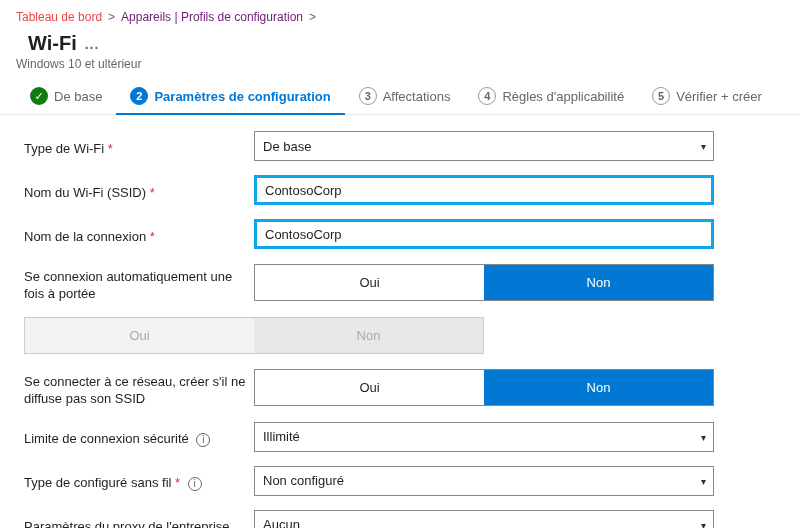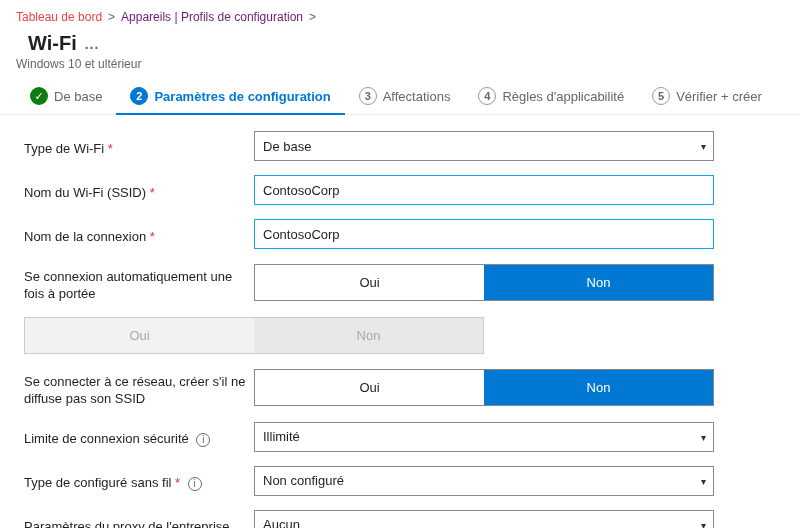--- a/index.html
+++ b/index.html
@@ -137,21 +137,21 @@
       right: 8px;
       top: 50%;
       transform: translateY(-50%);
       pointer-events: none;
       color: #333;
       font-size: 10px;
     }
     .text-input {
       width: 100%;
       height: 30px;
-      border: 1px solid #0ea5e9;
+      border: 3px solid #0ea5e9;
       padding: 4px 8px;
       font-size: 13px;
       color: #1f1f1f;
     }
     .toggle-group {
       display: flex;
       width: 100%;
       height: 37px;
       border: 1px solid #8a8886;
       overflow: hidden;

